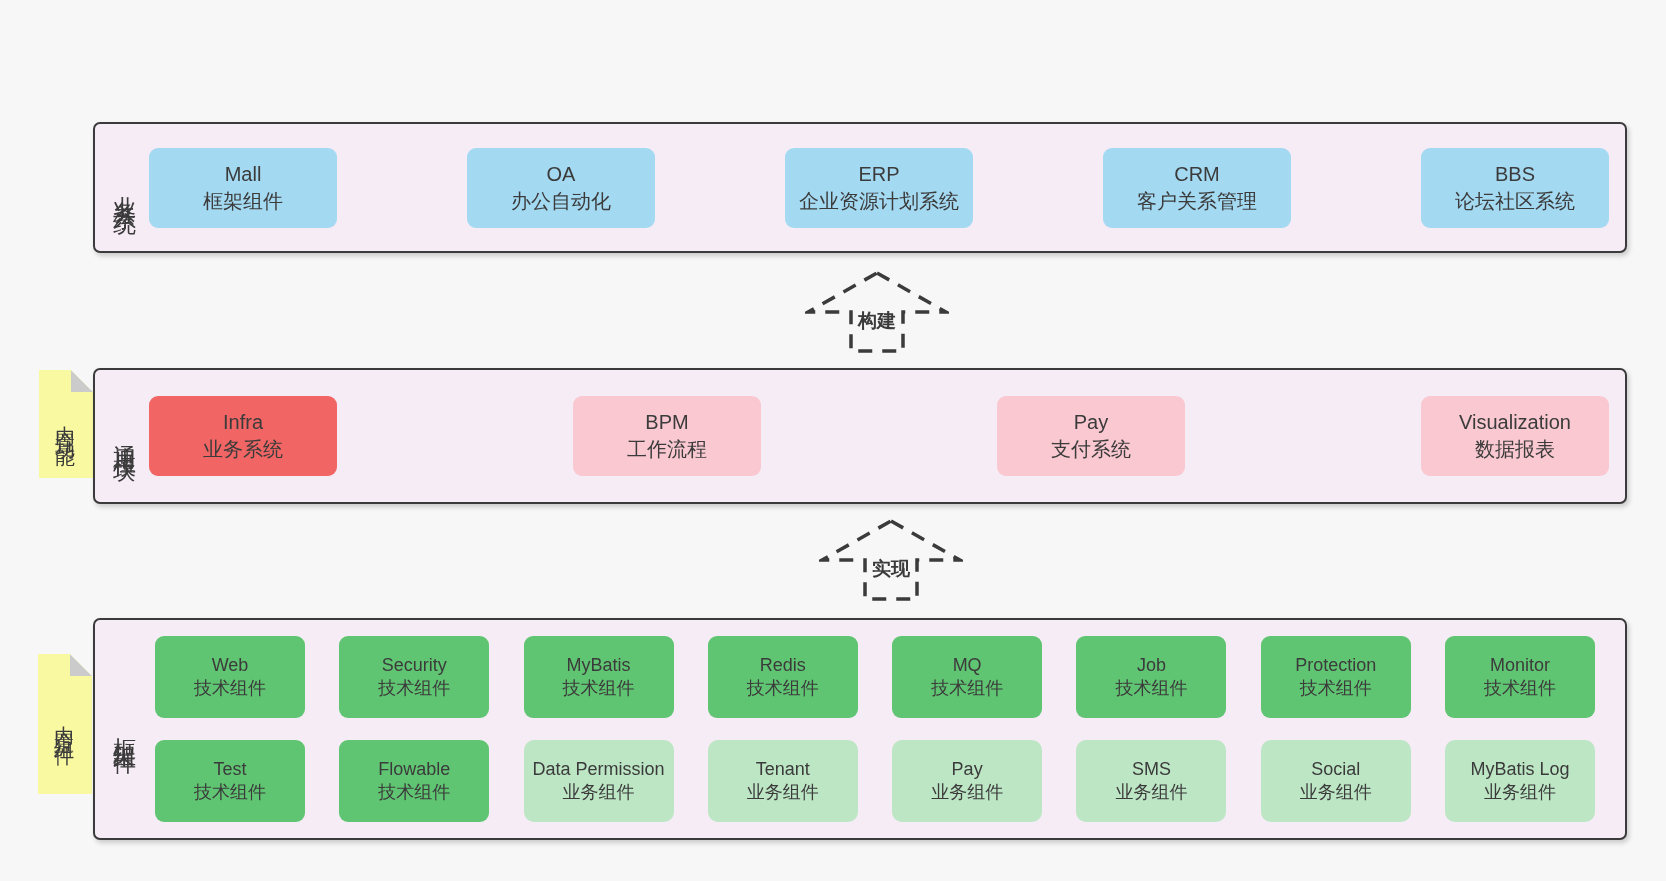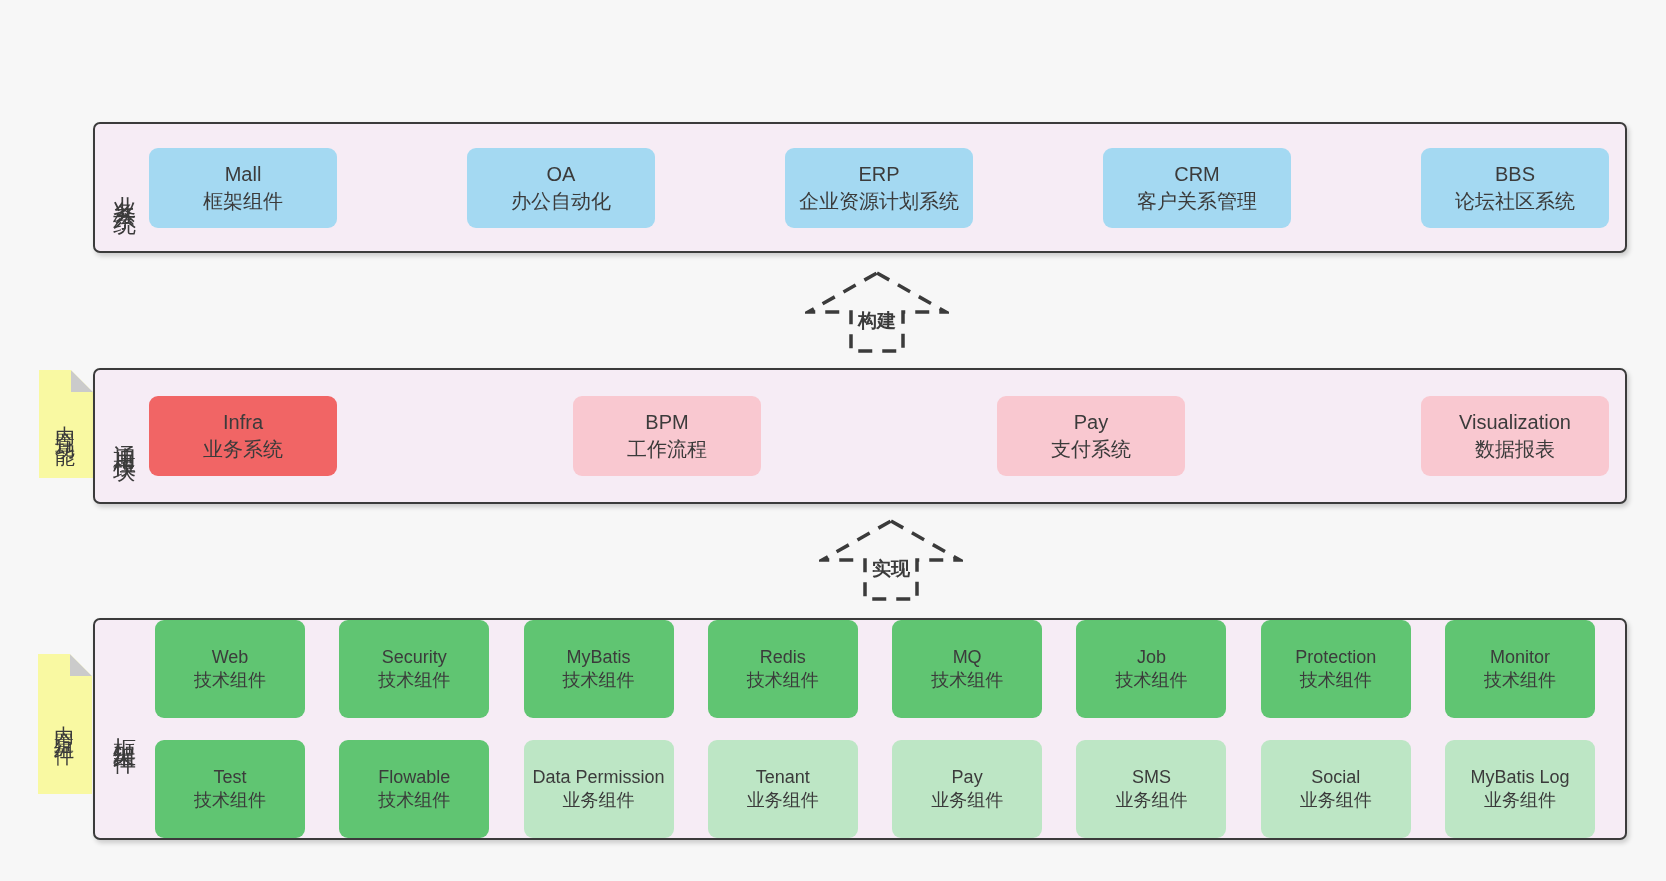--- a/index.html
+++ b/index.html
@@ -37,27 +37,27 @@
   .band-rows { display: flex; flex-direction: column; gap: 22px; padding: 0 16px 0 54px; }
   .band3 .band-rows { padding: 0 30px 0 60px; }
   .box-row { display: flex; justify-content: space-between; align-items: center; }
 
   .box {
     width: 188px; height: 80px;
     border-radius: 9px;
     display: flex; flex-direction: column; justify-content: center; align-items: center;
     text-align: center; line-height: 1.35; font-size: 20px;
   }
-  .band3 .box { width: 150px; height: 98px; font-size: 18px; line-height: 1.28; }
+  .band3 .box { width: 150px; height: 82px; font-size: 18px; line-height: 1.28; }
 
   .v-blue        { background: var(--blue); }
   .v-red         { background: var(--red); }
   .v-pink        { background: var(--pink); }
   .v-green-dark  { background: var(--green-dark); }
-  .v-green-light { background: var(--green-light); }
+  .v-green-light { background: var(--green-light); border-radius: 10px; }
 
   
   .arrow { position: absolute; width: 144px; height: 84px; font-weight: bold; }
   .arrow1 { left: 805px; top: 270px; }
   .arrow2 { left: 819px; top: 518px; }
   .arrow svg { position: absolute; inset: 0; }
   .arrow-label {
     position: absolute; left: 50%; top: 36px; transform: translateX(-50%);
     background: var(--page-bg);
     font-size: 19px; color: var(--text); padding: 2px 4px; white-space: nowrap;

